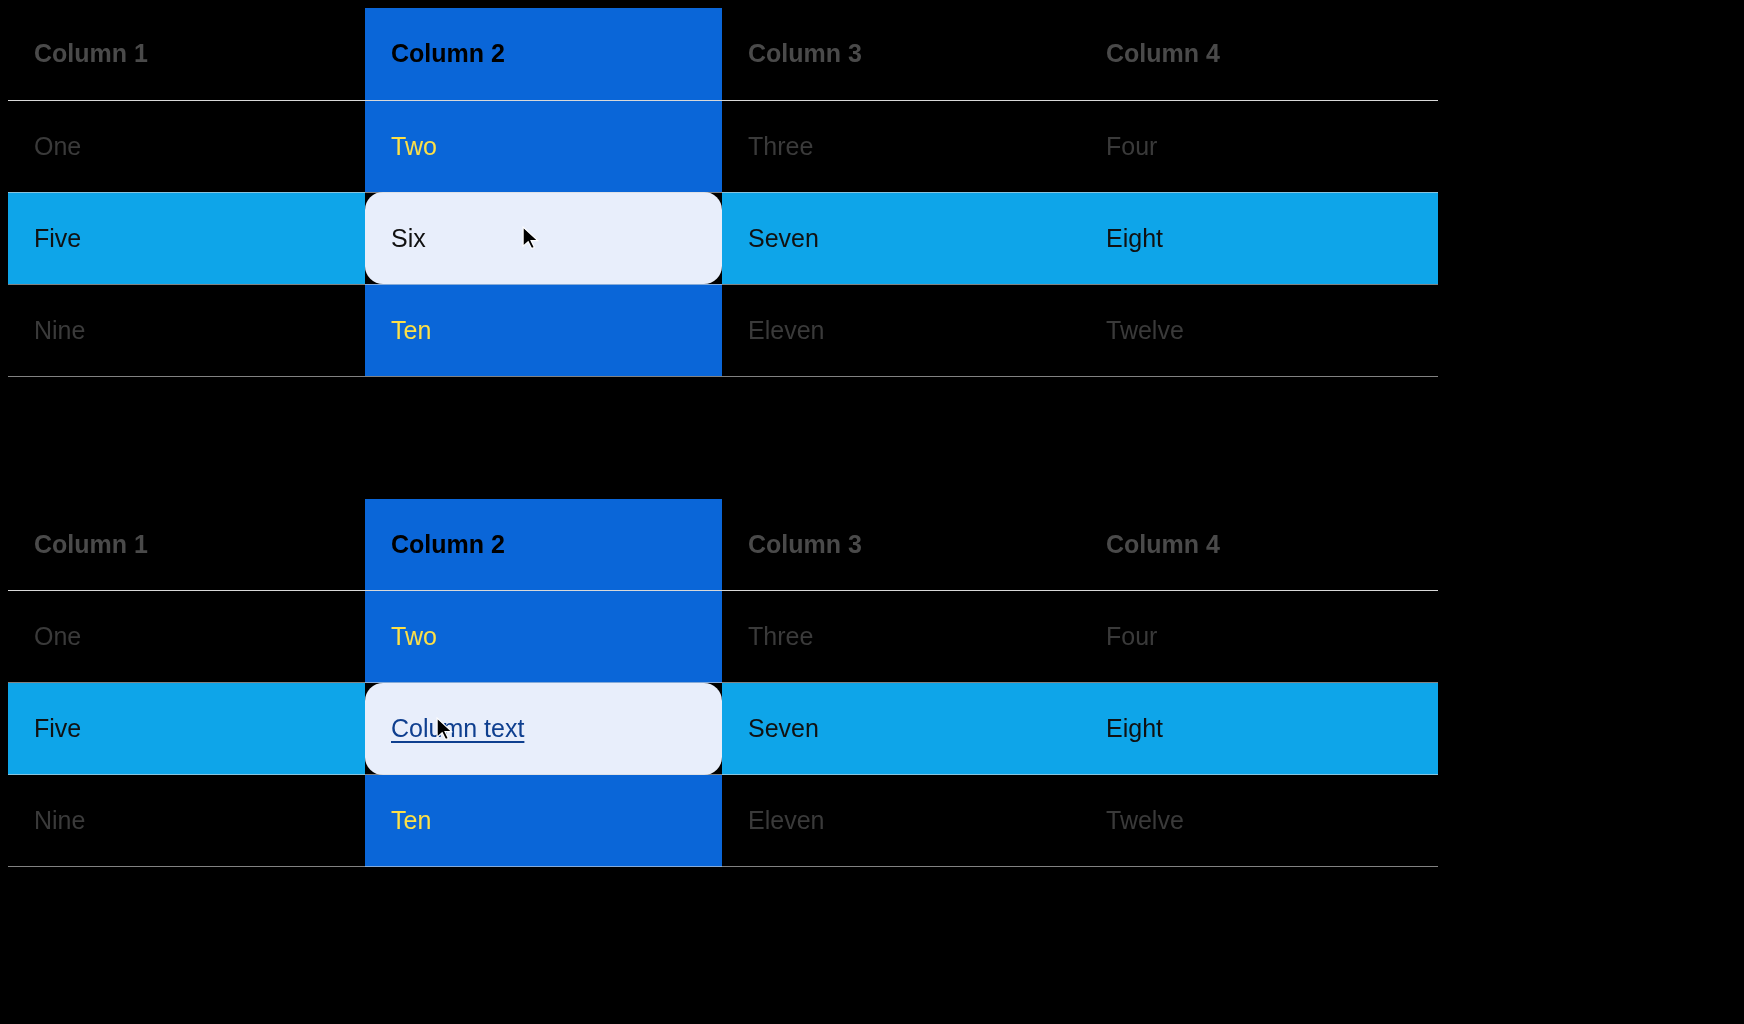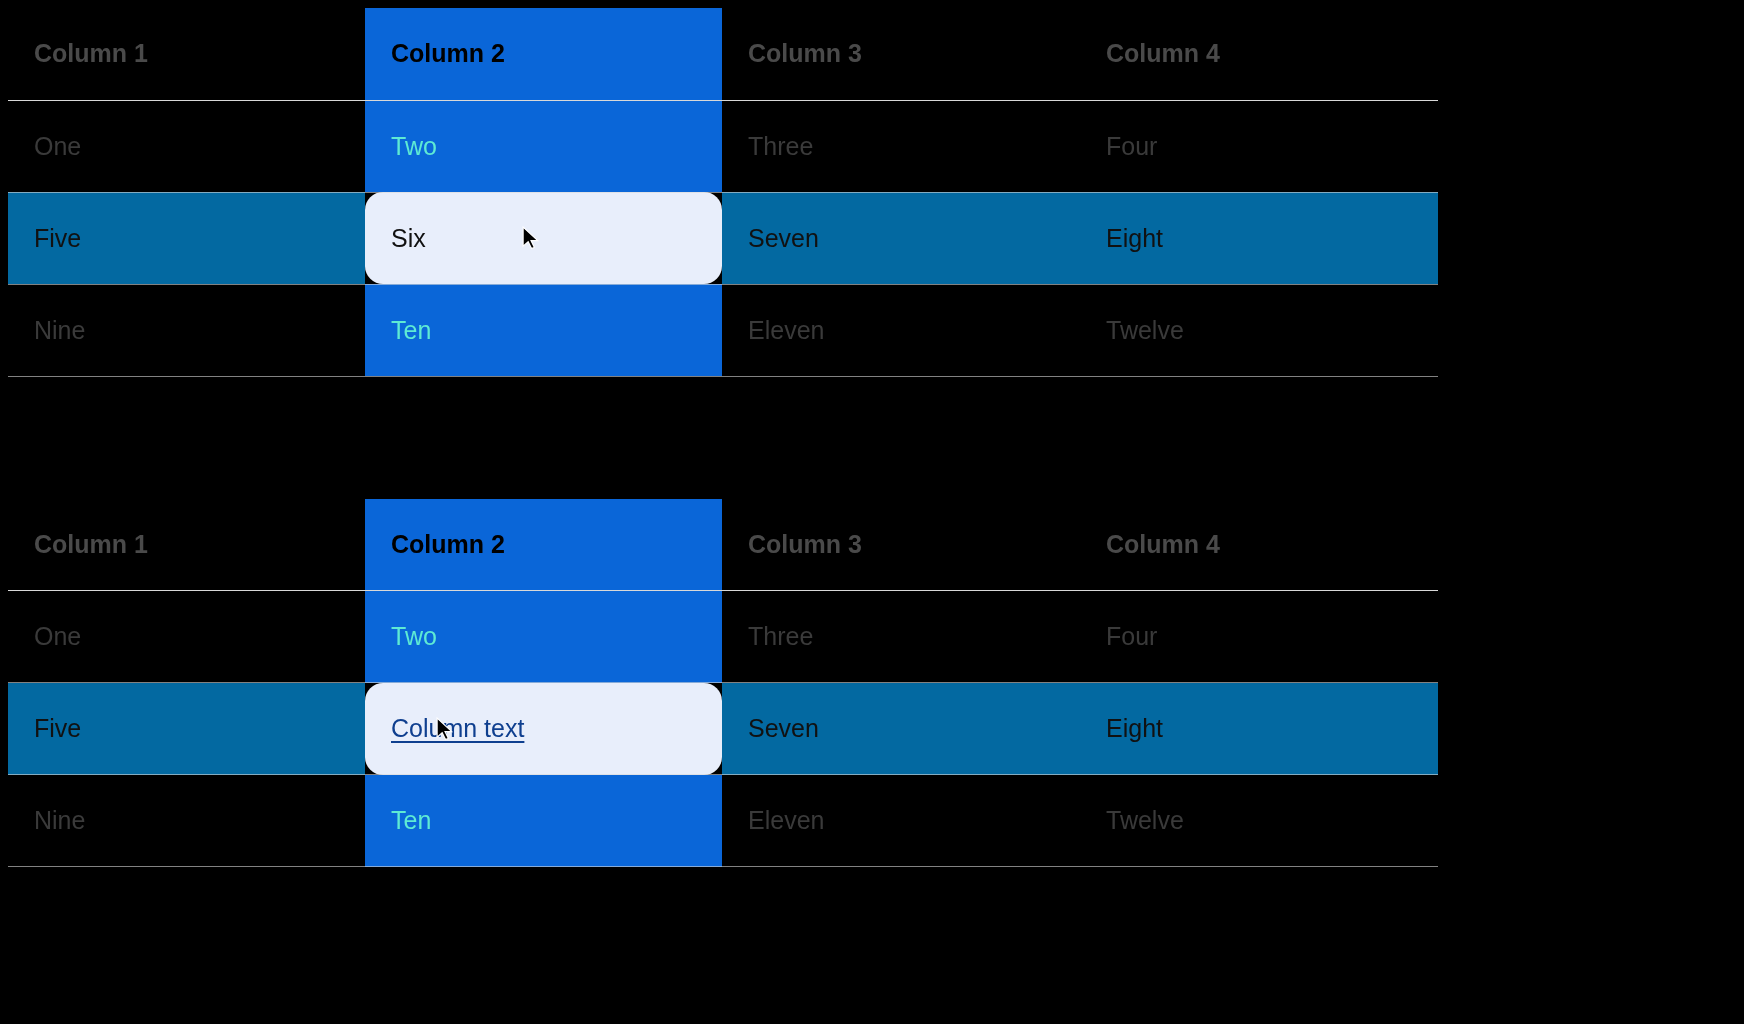--- a/index.html
+++ b/index.html
@@ -25,22 +25,22 @@
     vertical-align: middle;
     font-weight: 400;
   }
   thead th {
     font-weight: 600;
     color: #4a4a4a;
     border-bottom: 1px solid #d9d9d9;
   }
   tbody tr { border-bottom: 1px solid rgba(217,217,217,0.6); }
   thead th.hl { background: #0a66d8; color: #000000; }
-  tbody td.hl { background: #0a66d8; color: #5eead4; }
-  tbody tr.hover td { background: #0369a1; color: #111; }
+  tbody td.hl { background: #0a66d8; color: #fde047; }
+  tbody tr.hover td { background: #0ea5e9; color: #111; }
   tbody tr.hover td.hl { background: #e8eefb; color: #111; border-radius: 18px; }
   a.link { color: #0f3f8f; text-decoration: underline; text-underline-offset: 4px; }
 
   .cursor {
     position: absolute;
     width: 18px; height: 24px;
     pointer-events: none;
   }
   .cursor svg { display: block; }
 

